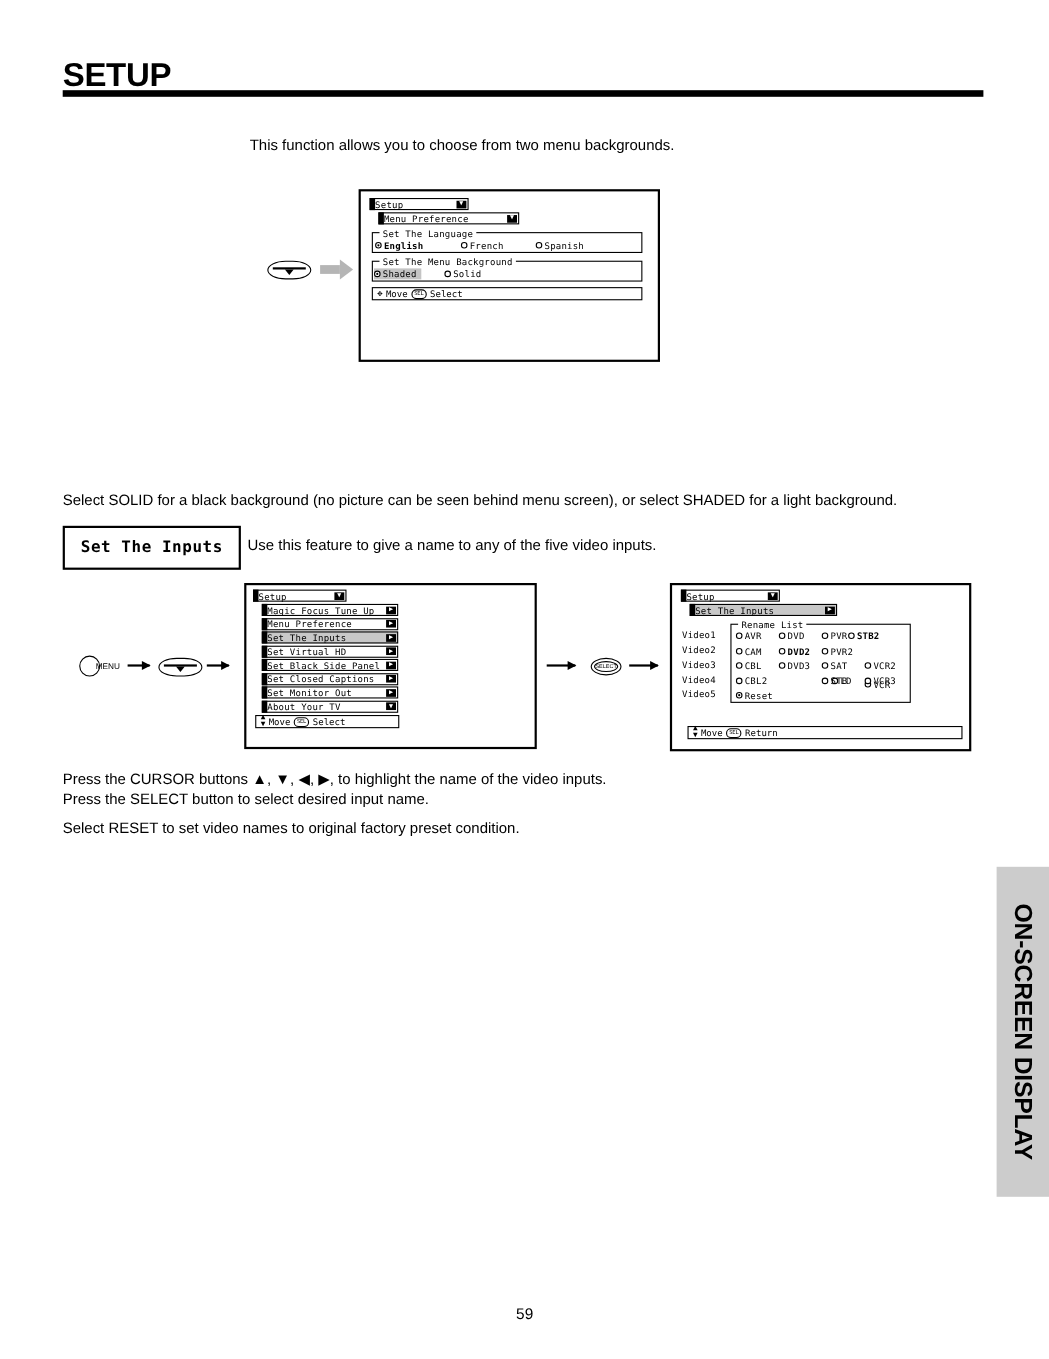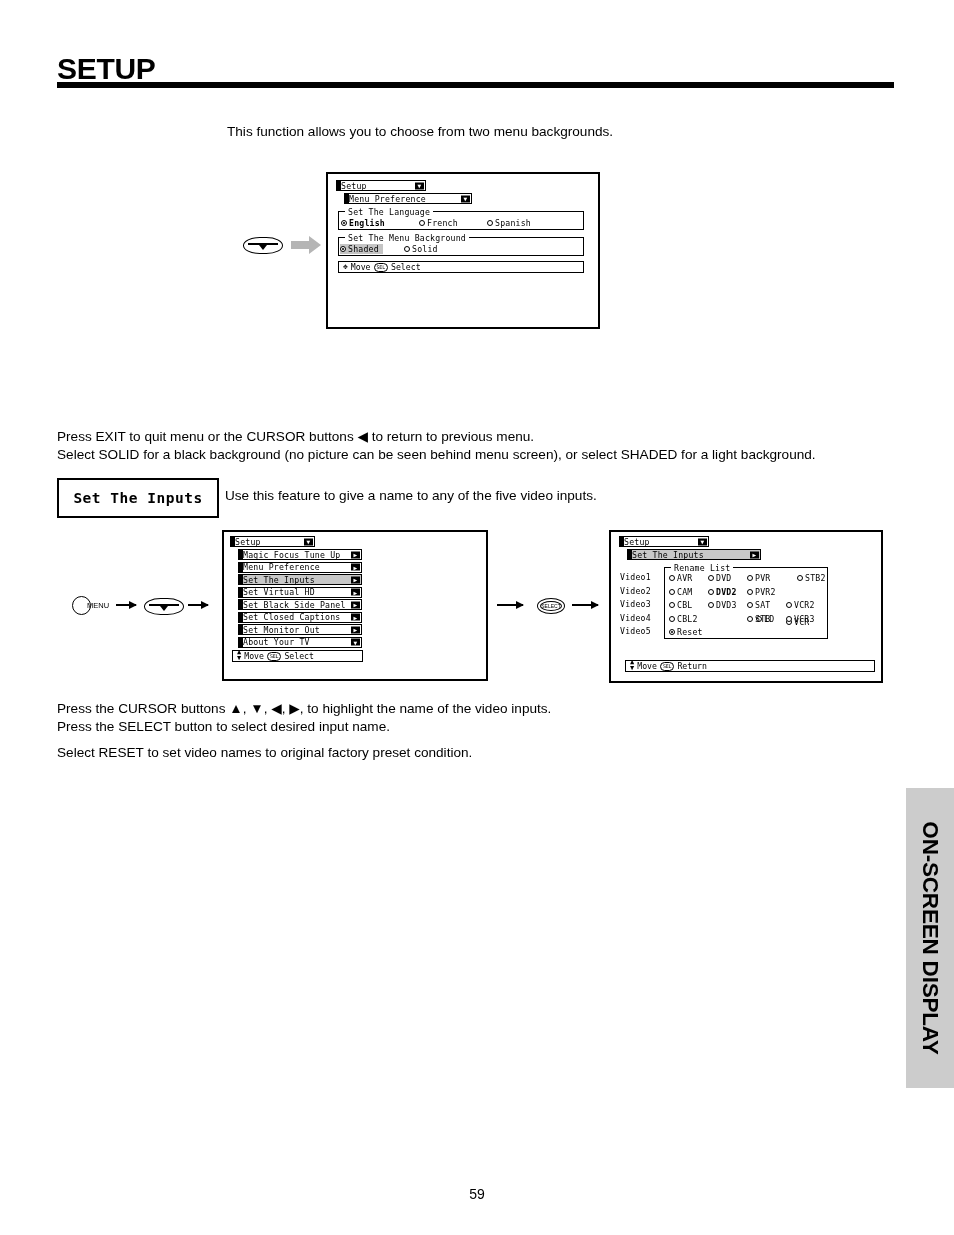--- a/index.html
+++ b/index.html
@@ -373,21 +373,20 @@
     </div>
 
     <div class="helpbar" style="left:10px; top:87px; width:246px; height:12px;">
       <span class="d4">✥</span>
       <span>Move</span>
       <span class="selpill">SEL</span>
       <span>Select</span>
     </div>
   </div>
 
-  <div class="para" style="left:57px; top:428px; width:841px;">Press EXIT to quit menu or the CURSOR buttons ◀ to return to previous menu.</div>
   <div class="para" style="left:57px; top:446px; width:841px;">Select SOLID for a black background (no picture can be seen behind menu screen), or select SHADED for a light background.</div>
 
   <div class="feature-box" style="left:57px; top:478px; width:158px; height:36px;">
     <span>Set The Inputs</span>
   </div>
   <div class="feature-desc" style="left:225px; top:488px; width:620px;">Use this feature to give a name to any of the five video inputs.</div>
 
   <div class="menu-btn" style="left:72px; top:596px;">
     <span class="menu-circle"></span>
     <span class="menu-text">MENU</span>
@@ -519,21 +518,21 @@
       </div>
       <div class="radio-item" style="left:82px; top:32px;">
         <span class="rdo"></span>
         <span>SAT</span>
       </div>
       <div class="radio-item" style="left:82px; top:45.5px;">
         <span class="rdo"></span>
         <span>STB</span>
       </div>
 
-      <div class="radio-item" style="left:132px; top:5px;">
+      <div class="radio-item" style="left:106px; top:5px;font-weight:bold;">
         <span class="rdo"></span>
         <span>STB2</span>
       </div>
       <div class="radio-item" style="left:121px; top:29px;margin-top:20px;">
         <span class="rdo"></span>
         <span>VCR</span>
       </div>
       <div class="radio-item" style="left:121px; top:32px;">
         <span class="rdo"></span>
         <span>VCR2</span>

